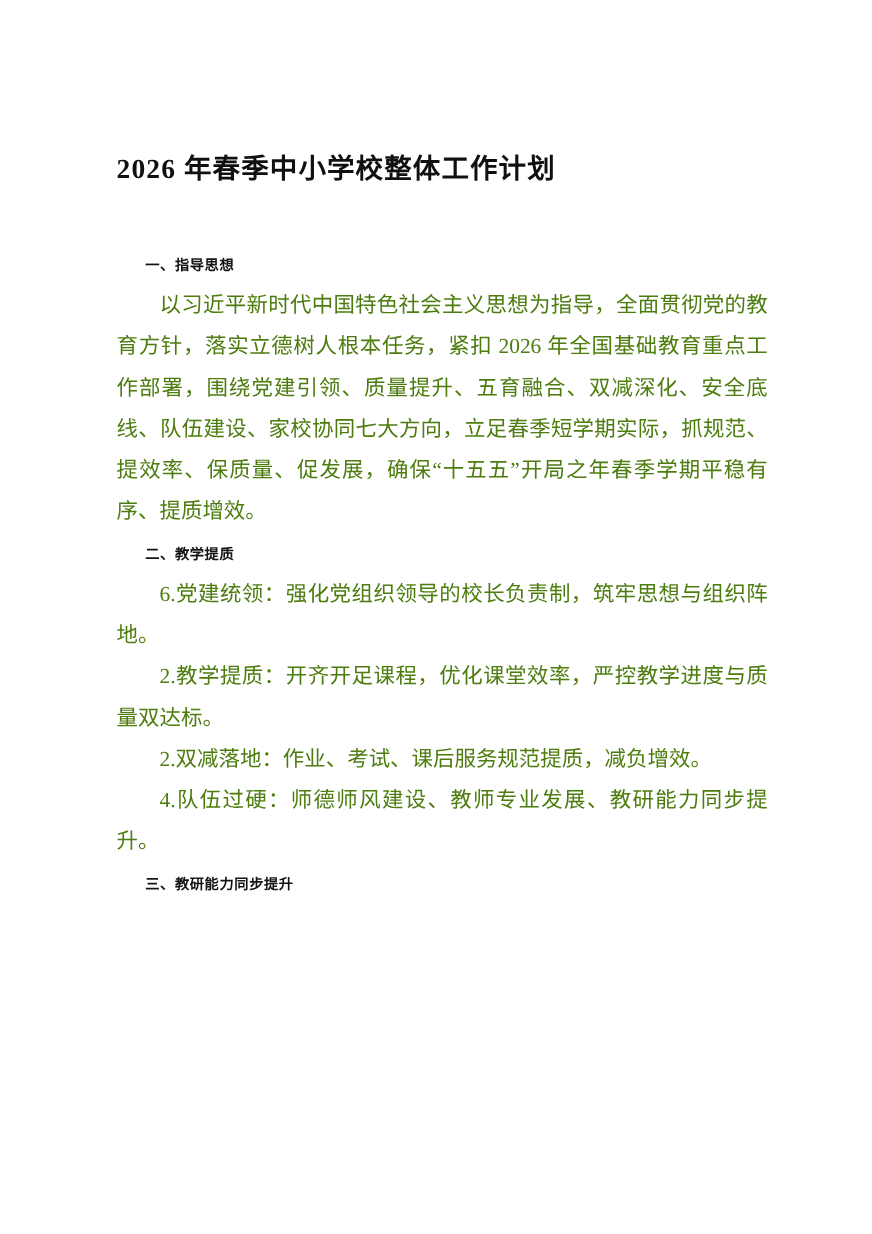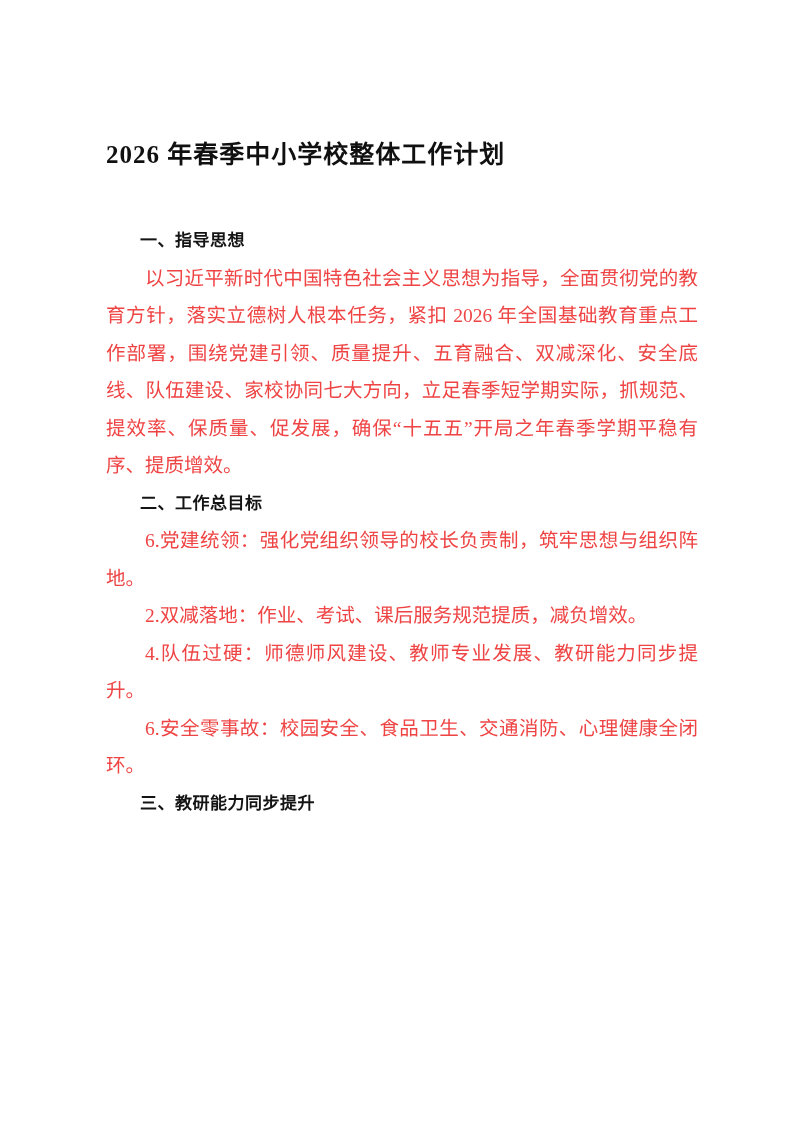--- a/index.html
+++ b/index.html
@@ -29,35 +29,35 @@
     font-size: 25px;
     line-height: 36px;
     letter-spacing: 1px;
     color: #101010;
     white-space: nowrap;
   }
   .sec-heading {
     margin: 0;
     font-family: "Liberation Sans", "DejaVu Sans", sans-serif;
     font-weight: bold;
-    font-size: 17px;
+    font-size: 13px;
     line-height: 37.5px;
     text-indent: 2em;
     color: #141414;
     letter-spacing: 0.5px;
   }
   .body-para {
     margin: 0;
     font-family: "Liberation Serif", "DejaVu Serif", serif;
     font-size: 19.5px;
     line-height: 37.5px;
     text-indent: 2em;
     text-align: justify;
     text-justify: inter-ideograph;
-    color: #ef4444;
+    color: #4d7c0f;
   }
   .footer-pagenum {
     position: absolute;
     top: 1031px;
     right: 125px;
     font-family: "Liberation Serif", "DejaVu Serif", serif;
     font-size: 17px;
     line-height: 22px;
     letter-spacing: 2px;
     color: #4a4a4a;
@@ -69,25 +69,25 @@
 
 <div class="page">
   <div class="content">
 
     <h1 class="doc-title">2026 年春季中小学校整体工作计划</h1>
 
     <h2 class="sec-heading">一、指导思想</h2>
 
     <p class="body-para">以习近平新时代中国特色社会主义思想为指导，全面贯彻党的教育方针，落实立德树人根本任务，紧扣 2026 年全国基础教育重点工作部署，围绕党建引领、质量提升、五育融合、双减深化、安全底线、队伍建设、家校协同七大方向，立足春季短学期实际，抓规范、提效率、保质量、促发展，确保“十五五”开局之年春季学期平稳有序、提质增效。</p>
 
-    <h2 class="sec-heading">二、工作总目标</h2>
+    <h2 class="sec-heading">二、教学提质</h2>
 
     <p class="body-para">6.党建统领：强化党组织领导的校长负责制，筑牢思想与组织阵地。</p>
+    <p class="body-para">2.教学提质：开齐开足课程，优化课堂效率，严控教学进度与质量双达标。</p>
     <p class="body-para">2.双减落地：作业、考试、课后服务规范提质，减负增效。</p>
     <p class="body-para">4.队伍过硬：师德师风建设、教师专业发展、教研能力同步提升。</p>
-    <p class="body-para">6.安全零事故：校园安全、食品卫生、交通消防、心理健康全闭环。</p>
 
     <h2 class="sec-heading">三、教研能力同步提升</h2>
 
   </div>
 
   <div class="footer-pagenum">— 1 —</div>
 </div>
 
 </body></html>

